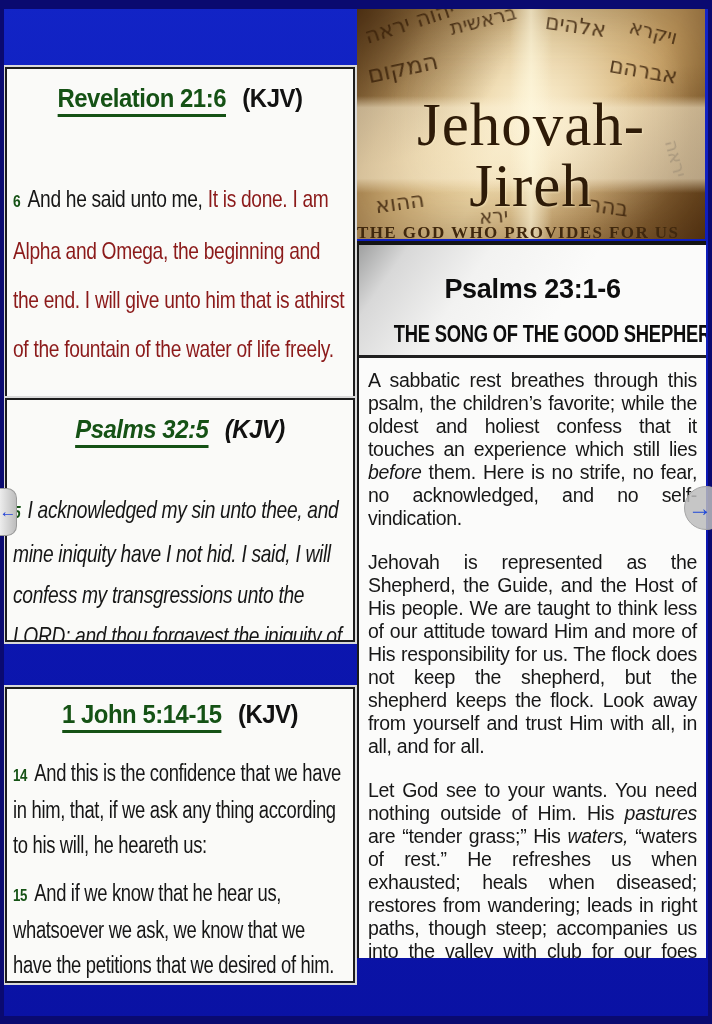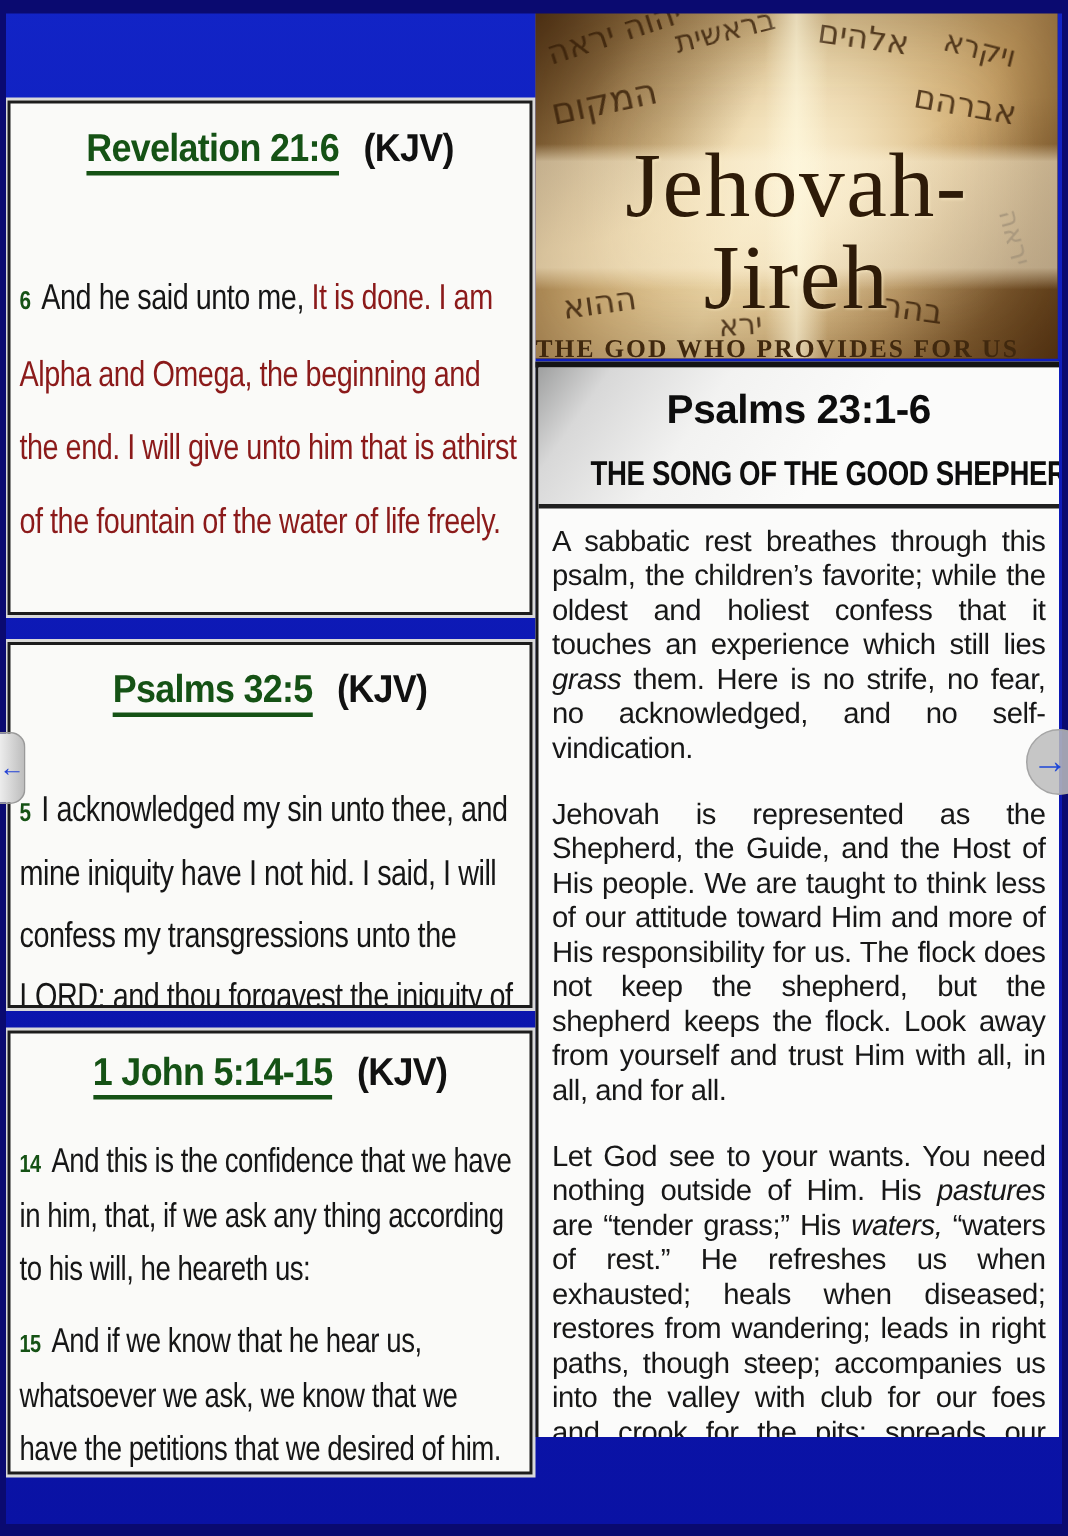--- a/index.html
+++ b/index.html
@@ -13,21 +13,21 @@
     border:4px solid #0A0A70;border-top-width:9px;border-bottom-width:8px;
   }
 
   
   .vpanel{
     position:absolute;left:5px;width:350px;background:#FAFAF8;
     border:2px solid #1C1C1C;box-shadow:0 0 0 2px #D9D9D9;
     box-sizing:border-box;overflow:hidden;z-index:10;
   }
   #panel-rev{top:67px;height:343px;}
-  #panel-psa{top:428px;height:244px;}
+  #panel-psa{top:398px;height:244px;font-style:italic;}
   #panel-jhn{top:687px;height:296px;}
   .panel-heading{
     text-align:center;font-weight:bold;color:#155215;font-size:26px;
     margin:0;padding-top:14px;transform:scaleX(.92);letter-spacing:-.5px;
   }
   #panel-jhn .panel-heading{padding-top:10px;}
   .panel-heading .ref{border-bottom:3px solid #155215;padding-bottom:1px;}
   .panel-heading .kjv{color:#111;margin-left:11px;}
   .verses{padding:0 8px 0 6px;}
   .verse{
@@ -81,21 +81,21 @@
   
   .commentary-panel{
     position:absolute;left:357px;top:241px;width:349px;height:717px;
     background:#FBFBFA;border-left:2px solid #1A1A1A;border-top:4px solid #141414;
     box-sizing:border-box;overflow:hidden;z-index:10;
   }
   .comm-header{
     background:linear-gradient(125deg,#9FA0A0 0%,#D8D8D8 12%,#F2F2F1 32%,#FBFBFA 58%);
     padding-top:13px;border-bottom:3px solid #202020;
   }
-  .comm-title{text-align:center;font-weight:bold;font-size:27px;color:#0D0D0D;margin:0;letter-spacing:-.3px;}
+  .comm-title{text-align:center;font-weight:bold;font-size:27px;color:#0D0D0D;margin:16px;letter-spacing:-.3px;}
   .comm-subtitle{
     text-align:center;font-weight:bold;font-size:23px;color:#0D0D0D;
     margin:13px 0 7px;transform:scaleX(.8);white-space:nowrap;letter-spacing:-.3px;
   }
   .comm-body{padding:11px 9px 0 9px;}
   .cpara{
     font-size:19.5px;line-height:23px;text-align:justify;color:#171717;
     margin:0 0 21px;letter-spacing:-.3px;
   }
   .it{font-style:italic;}
@@ -172,21 +172,21 @@
       <div class="banner-ref">~ Genesis 22:13-14 ~</div>
     </div>
   </section>
 
   <section class="commentary-panel">
     <header class="comm-header">
       <h1 class="comm-title">Psalms 23:1-6</h1>
       <div class="comm-subtitle">THE SONG OF THE GOOD SHEPHERD</div>
     </header>
     <div class="comm-body">
-        <p class="cpara"><span>A sabbatic rest breathes through this psalm, the children’s favorite; while the oldest and holiest confess that it touches an experience which still lies </span><span class="it">grass</span><span> them. Here is no strife, no fear, no acknowledged, and no self-vindication.</span></p>
+        <p class="cpara"><span>A sabbatic rest breathes through this psalm, the children’s favorite; while the oldest and holiest confess that it touches an experience which still lies </span><span class="it">before</span><span> them. Here is no strife, no fear, no acknowledged, and no self-vindication.</span></p>
         <p class="cpara"><span>Jehovah is represented as the Shepherd, the Guide, and the Host of His people. We are taught to think less of our attitude toward Him and more of His responsibility for us. The flock does not keep the shepherd, but the shepherd keeps the flock. Look away from yourself and trust Him with all, in all, and for all.</span></p>
         <p class="cpara"><span>Let God see to your wants. You need nothing outside of Him. His </span><span class="it">pastures</span><span> are “tender grass;” His </span><span class="it">waters,</span><span> “waters of rest.” He refreshes us when exhausted; heals when diseased; restores from wandering; leads in right paths, though steep; accompanies us into the valley with club for our foes and crook for the pits; spreads our table amid hatred; and protects our rear with the twin-angels, goodness and mercy!</span></p>
       </div>
   </section>
 
   <div class="nav-left">
     <span>←</span>
   </div>
   <div class="nav-right">
     <span>→</span>

